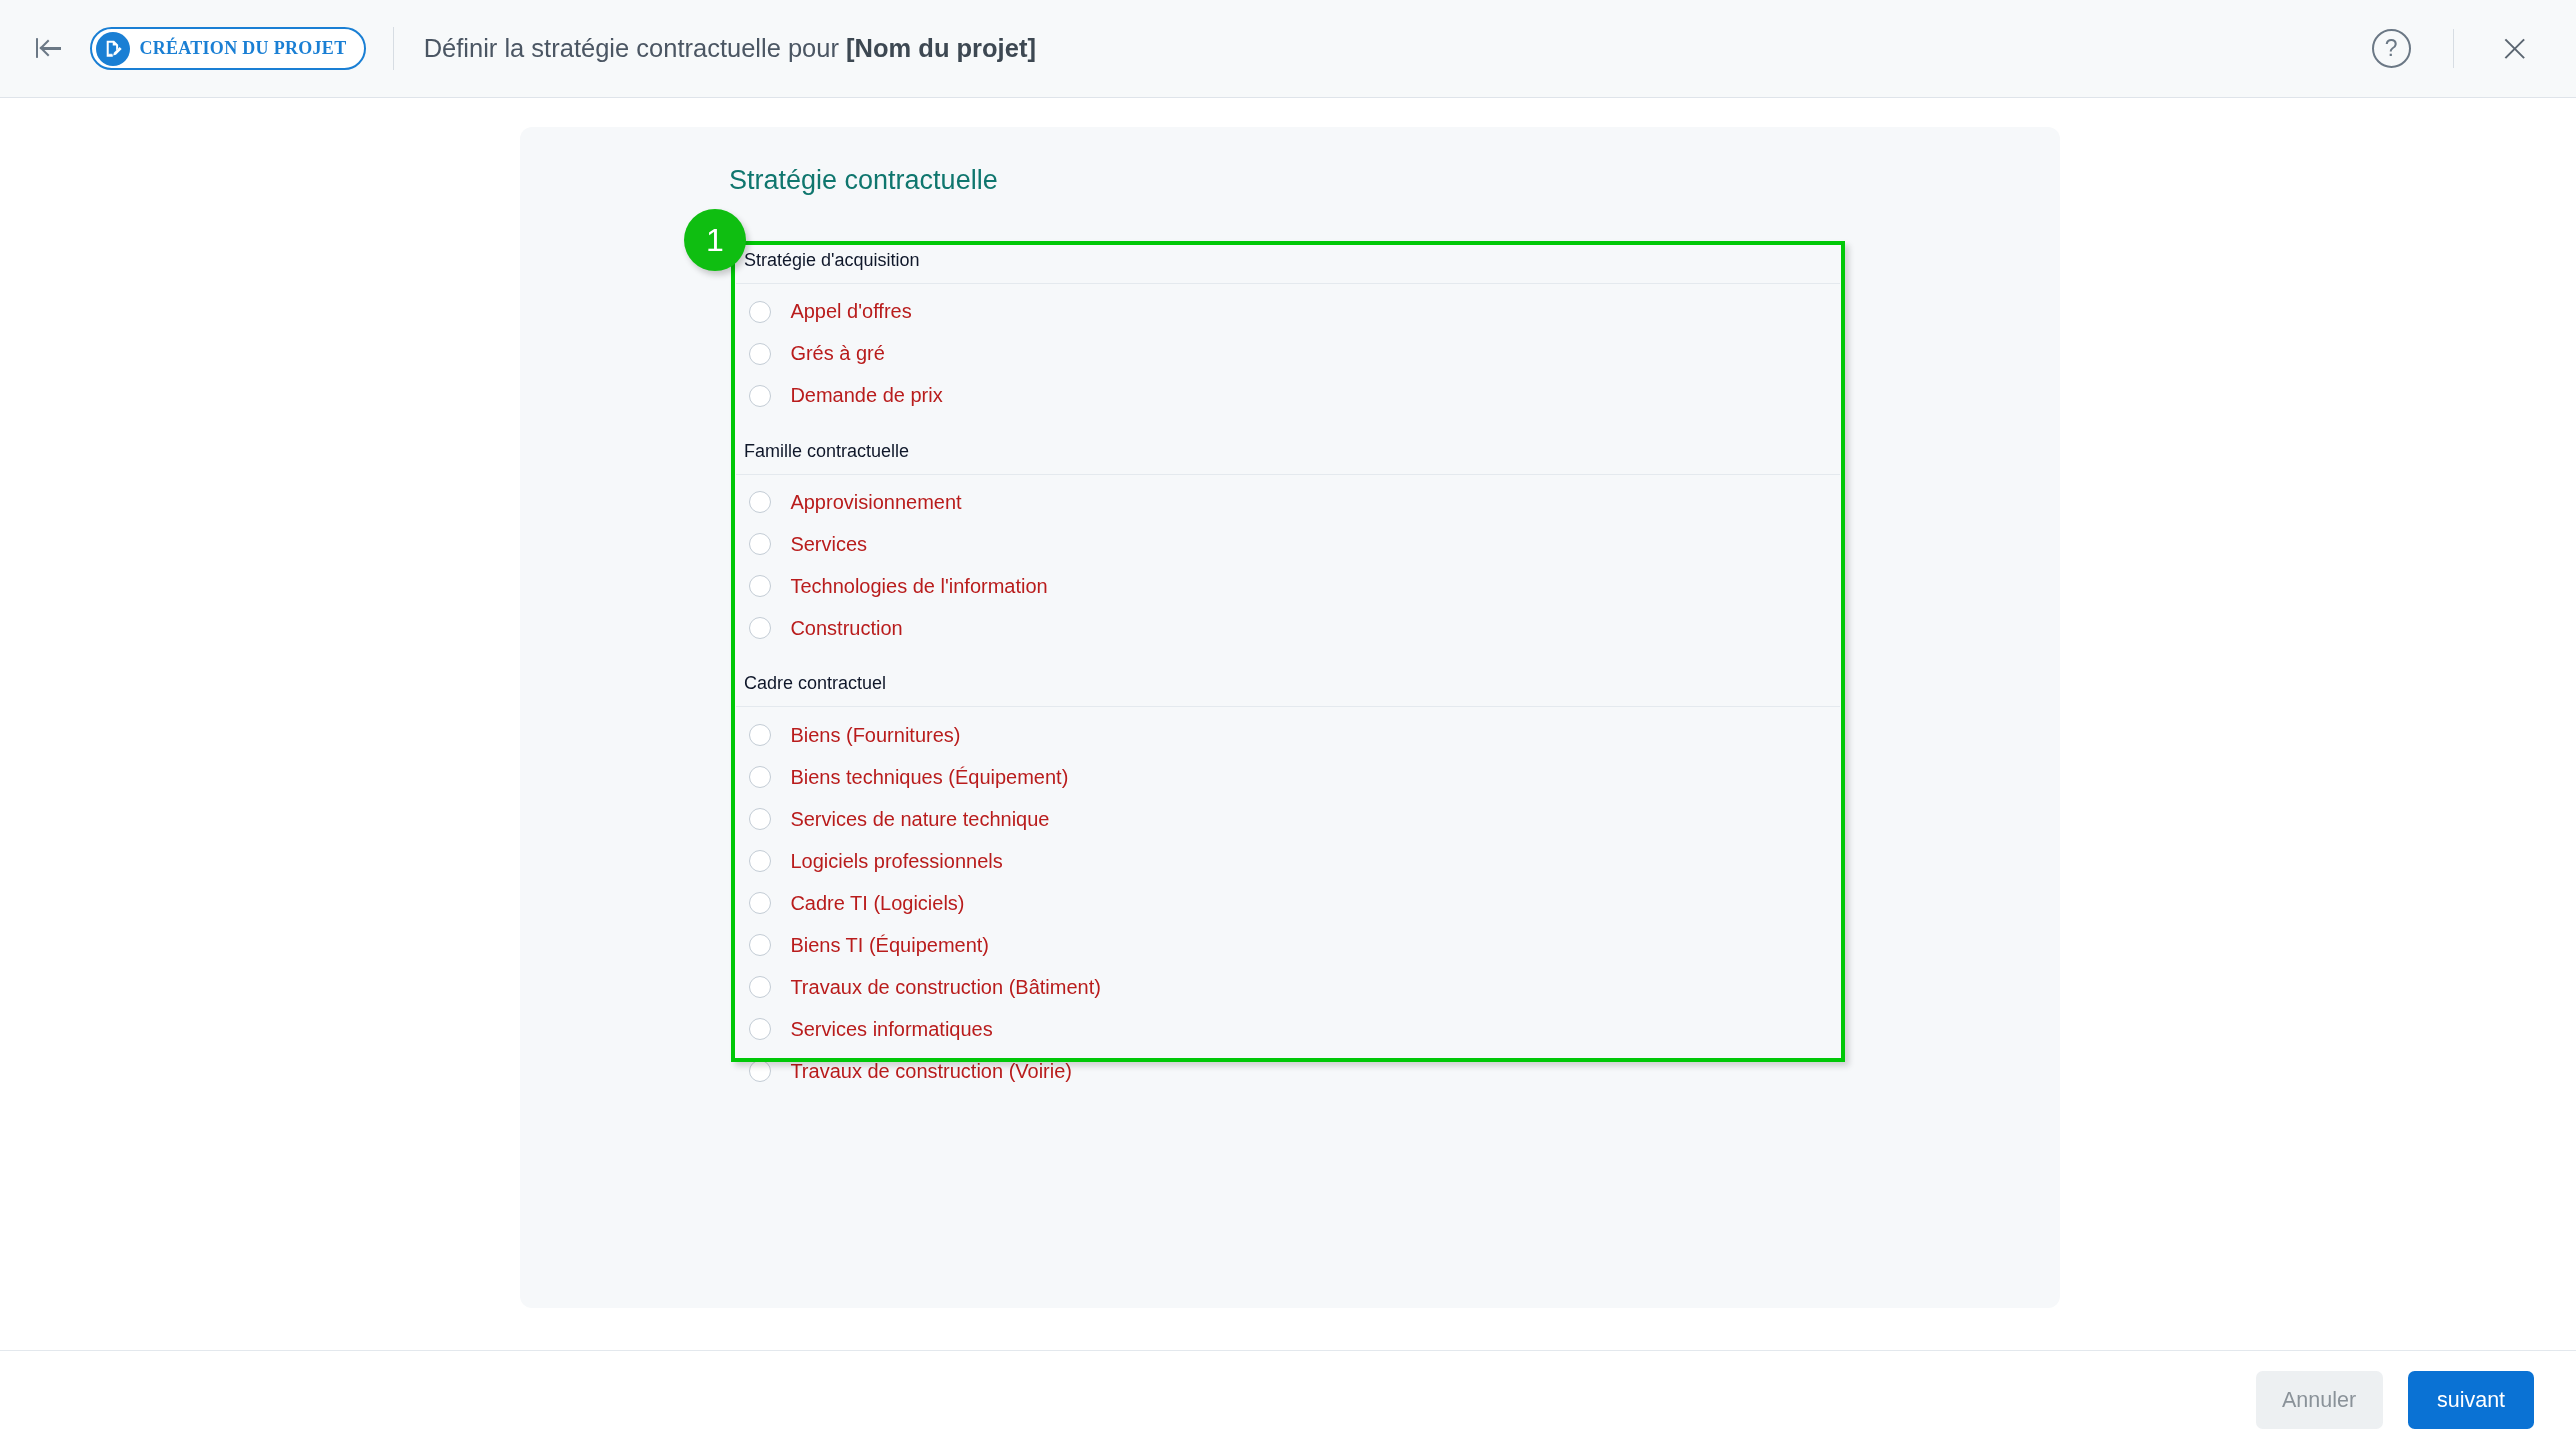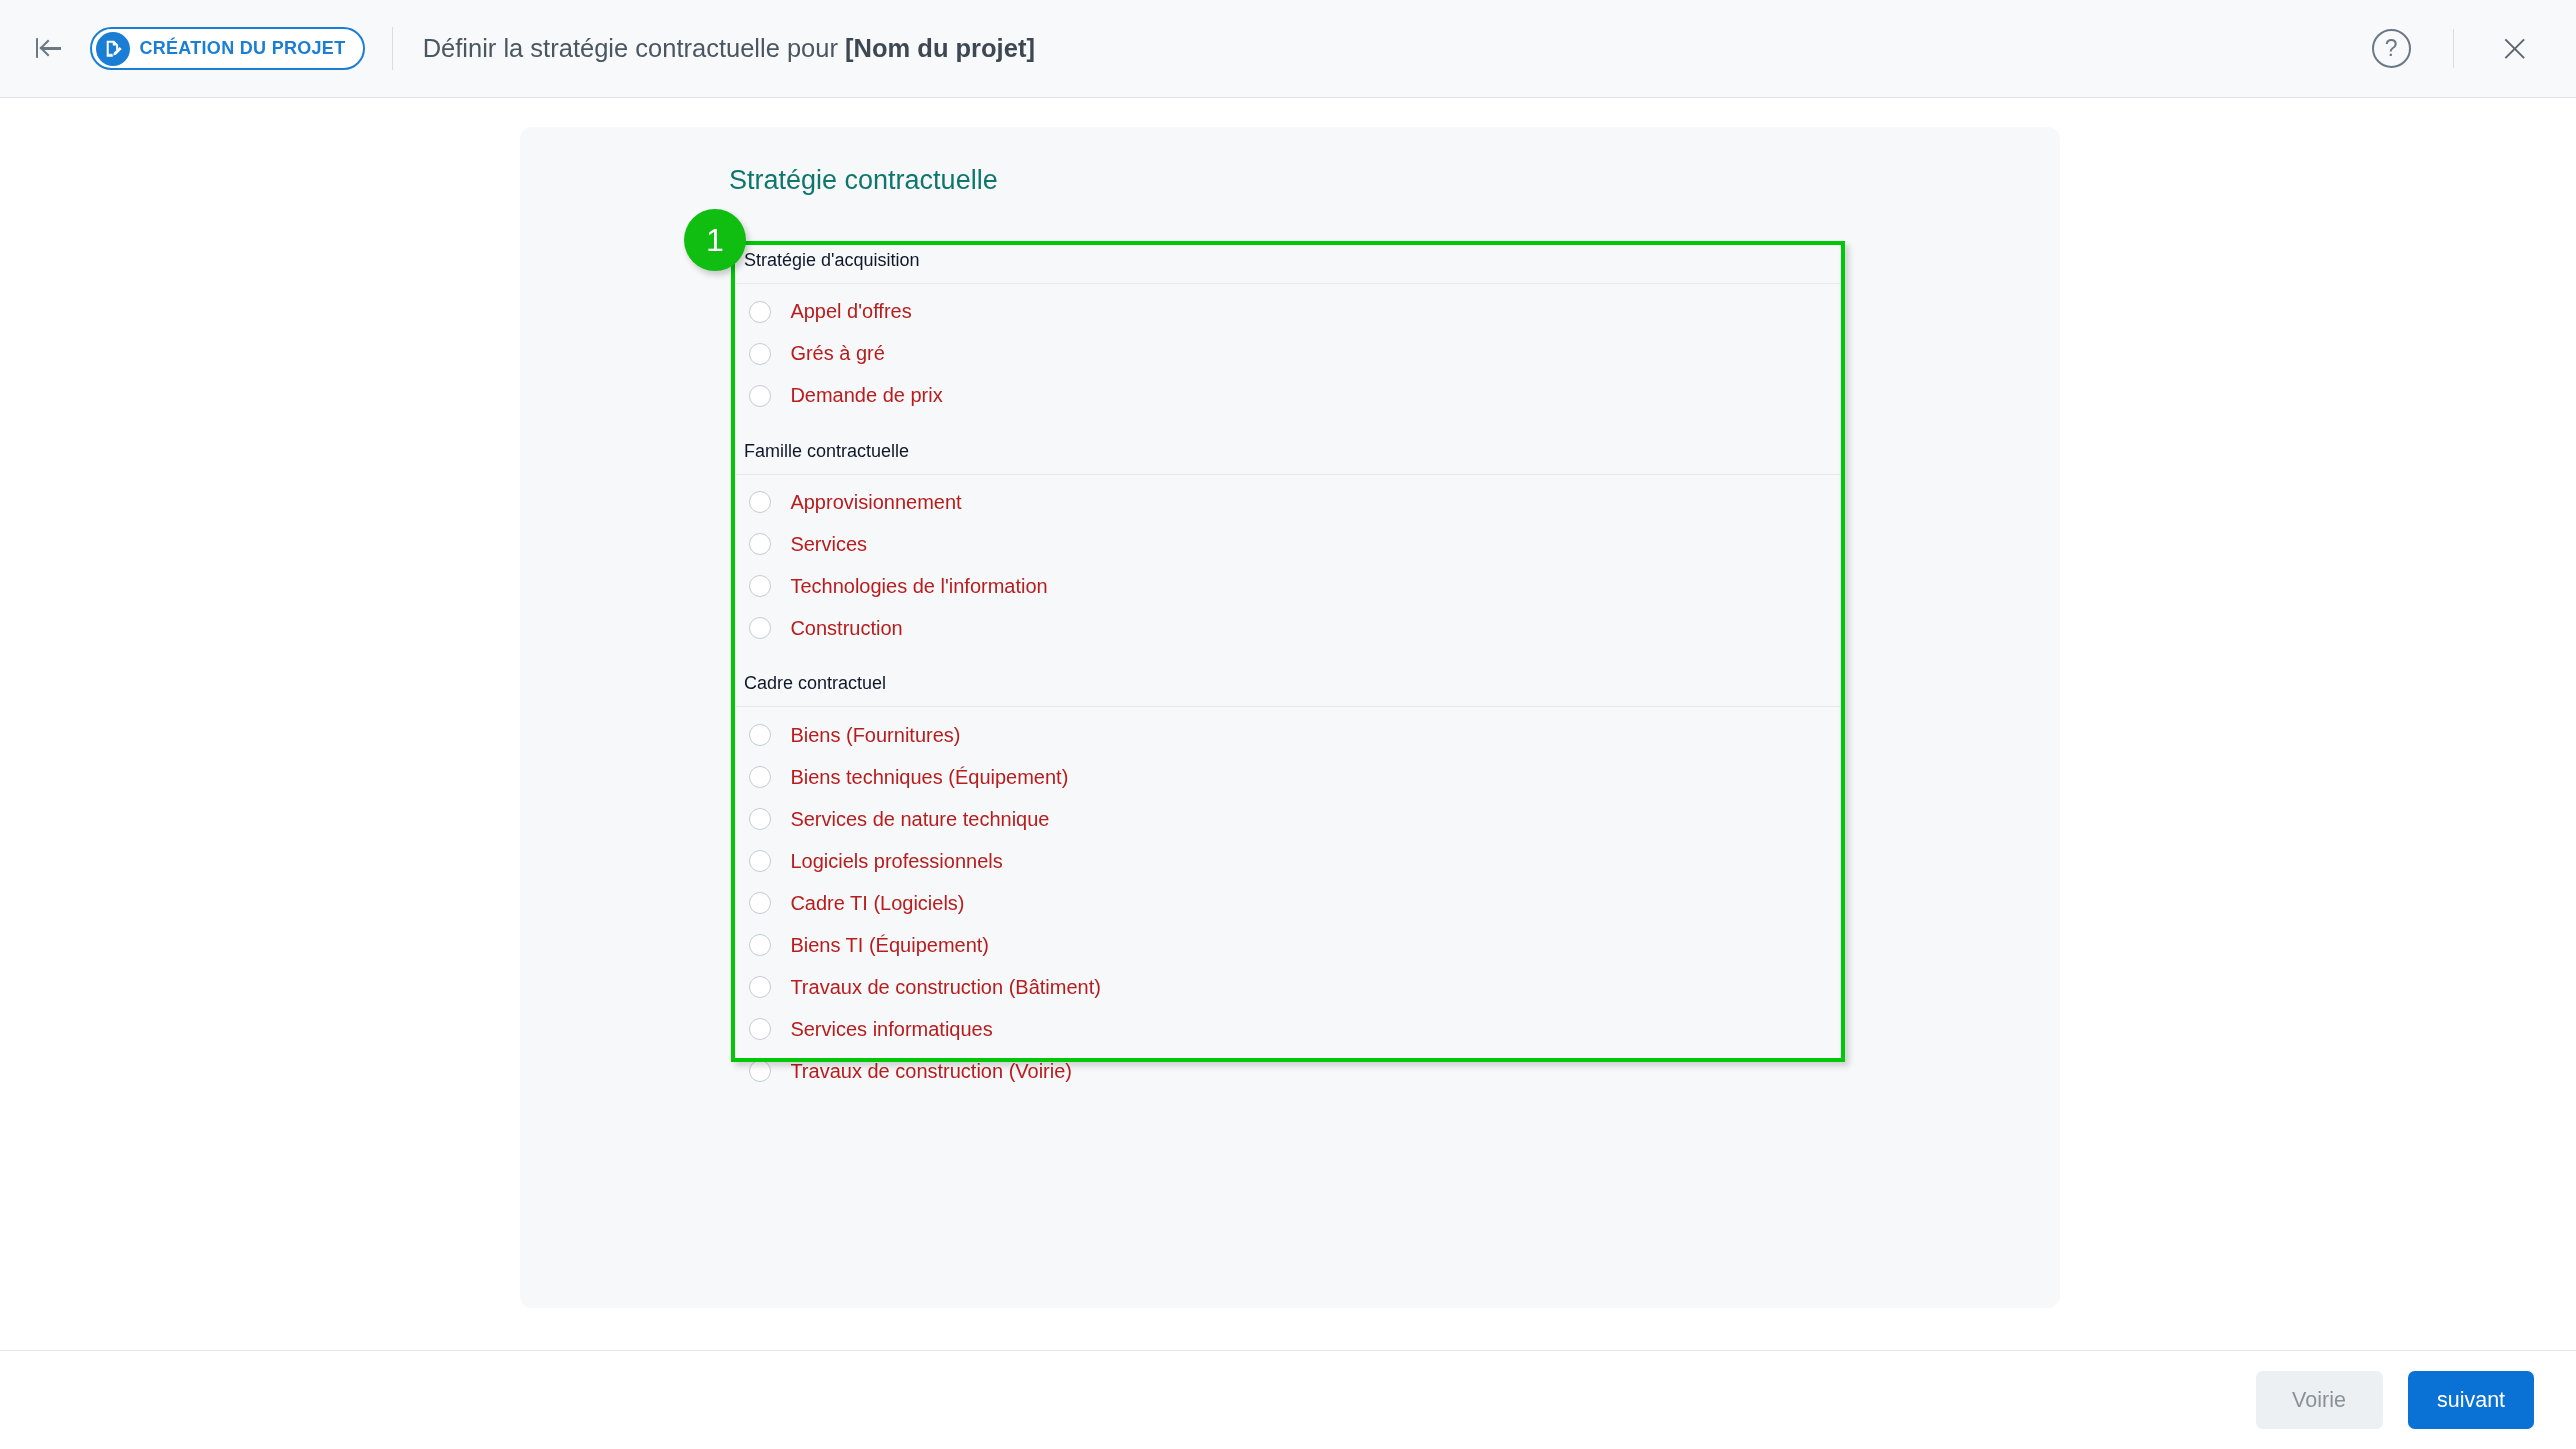--- a/index.html
+++ b/index.html
@@ -78,20 +78,21 @@
     display: flex; align-items: center; justify-content: center;
     flex: none;
   }
   .badge-text {
     margin-left: 9.4px;
     color: #1a7fd4;
     font-size: 18px;
     font-weight: bold;
     letter-spacing: 0.3px;
     white-space: nowrap;
+    font-family: Liberation Serif, serif;
   }
 
   .head-divider {
     width: 1.3px;
     height: 43px;
     background: #d7dde3;
     margin-left: 27px;
   }
 
   .page-title {
@@ -384,16 +385,16 @@
     </div>
 
   </div>
 
   <div class="highlight-box"></div>
 </div>
 
 <div class="step-badge">1</div>
 
 <div class="footer">
-  <button class="btn btn-cancel">Voirie</button>
+  <button class="btn btn-cancel">Annuler</button>
   <button class="btn btn-next">suivant</button>
 </div>
 
 
 </body></html>

